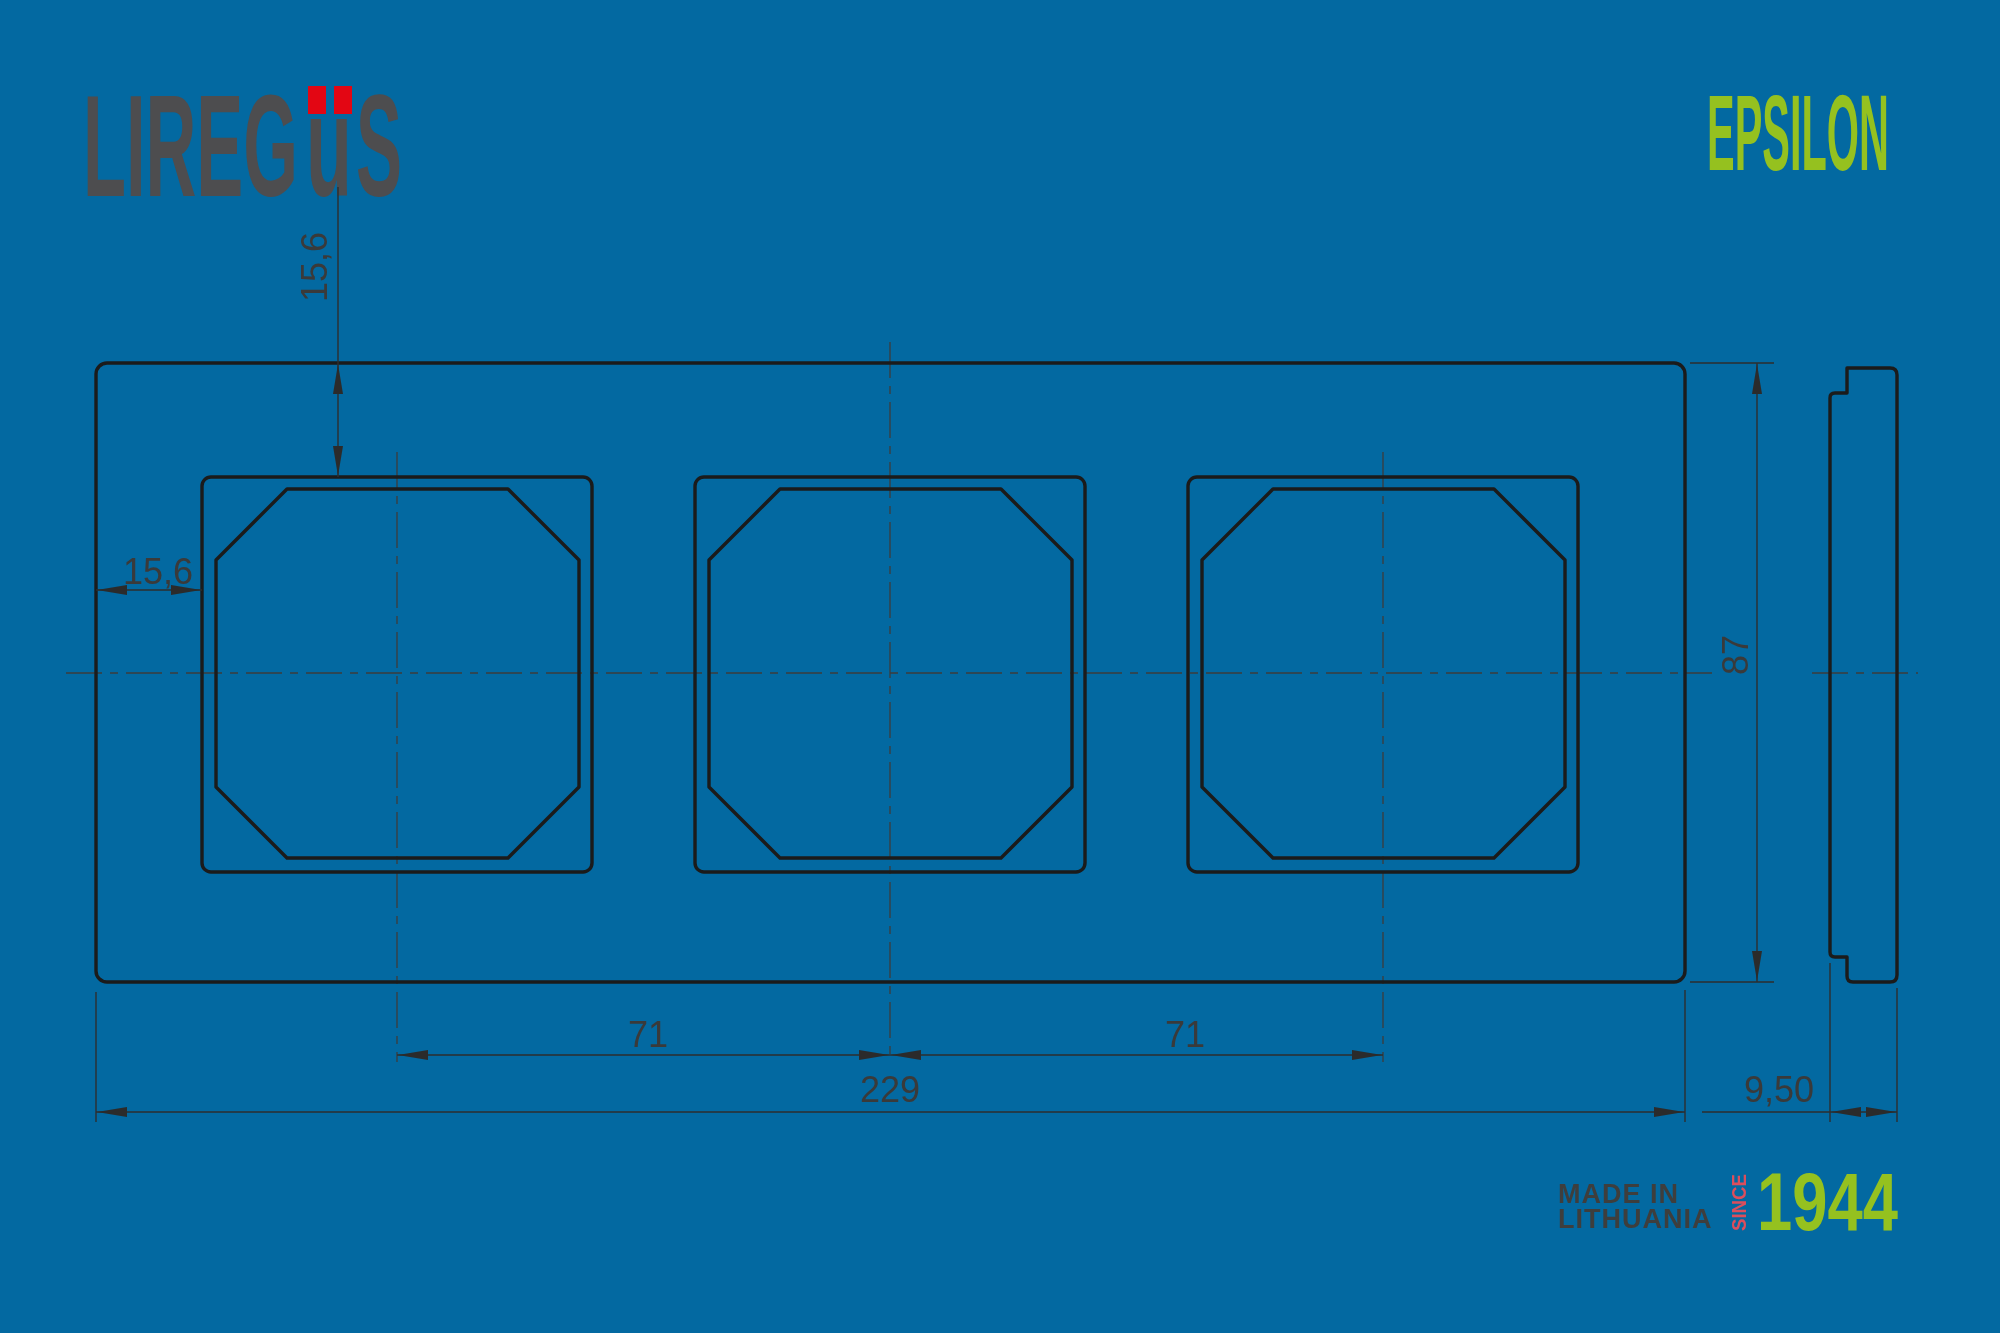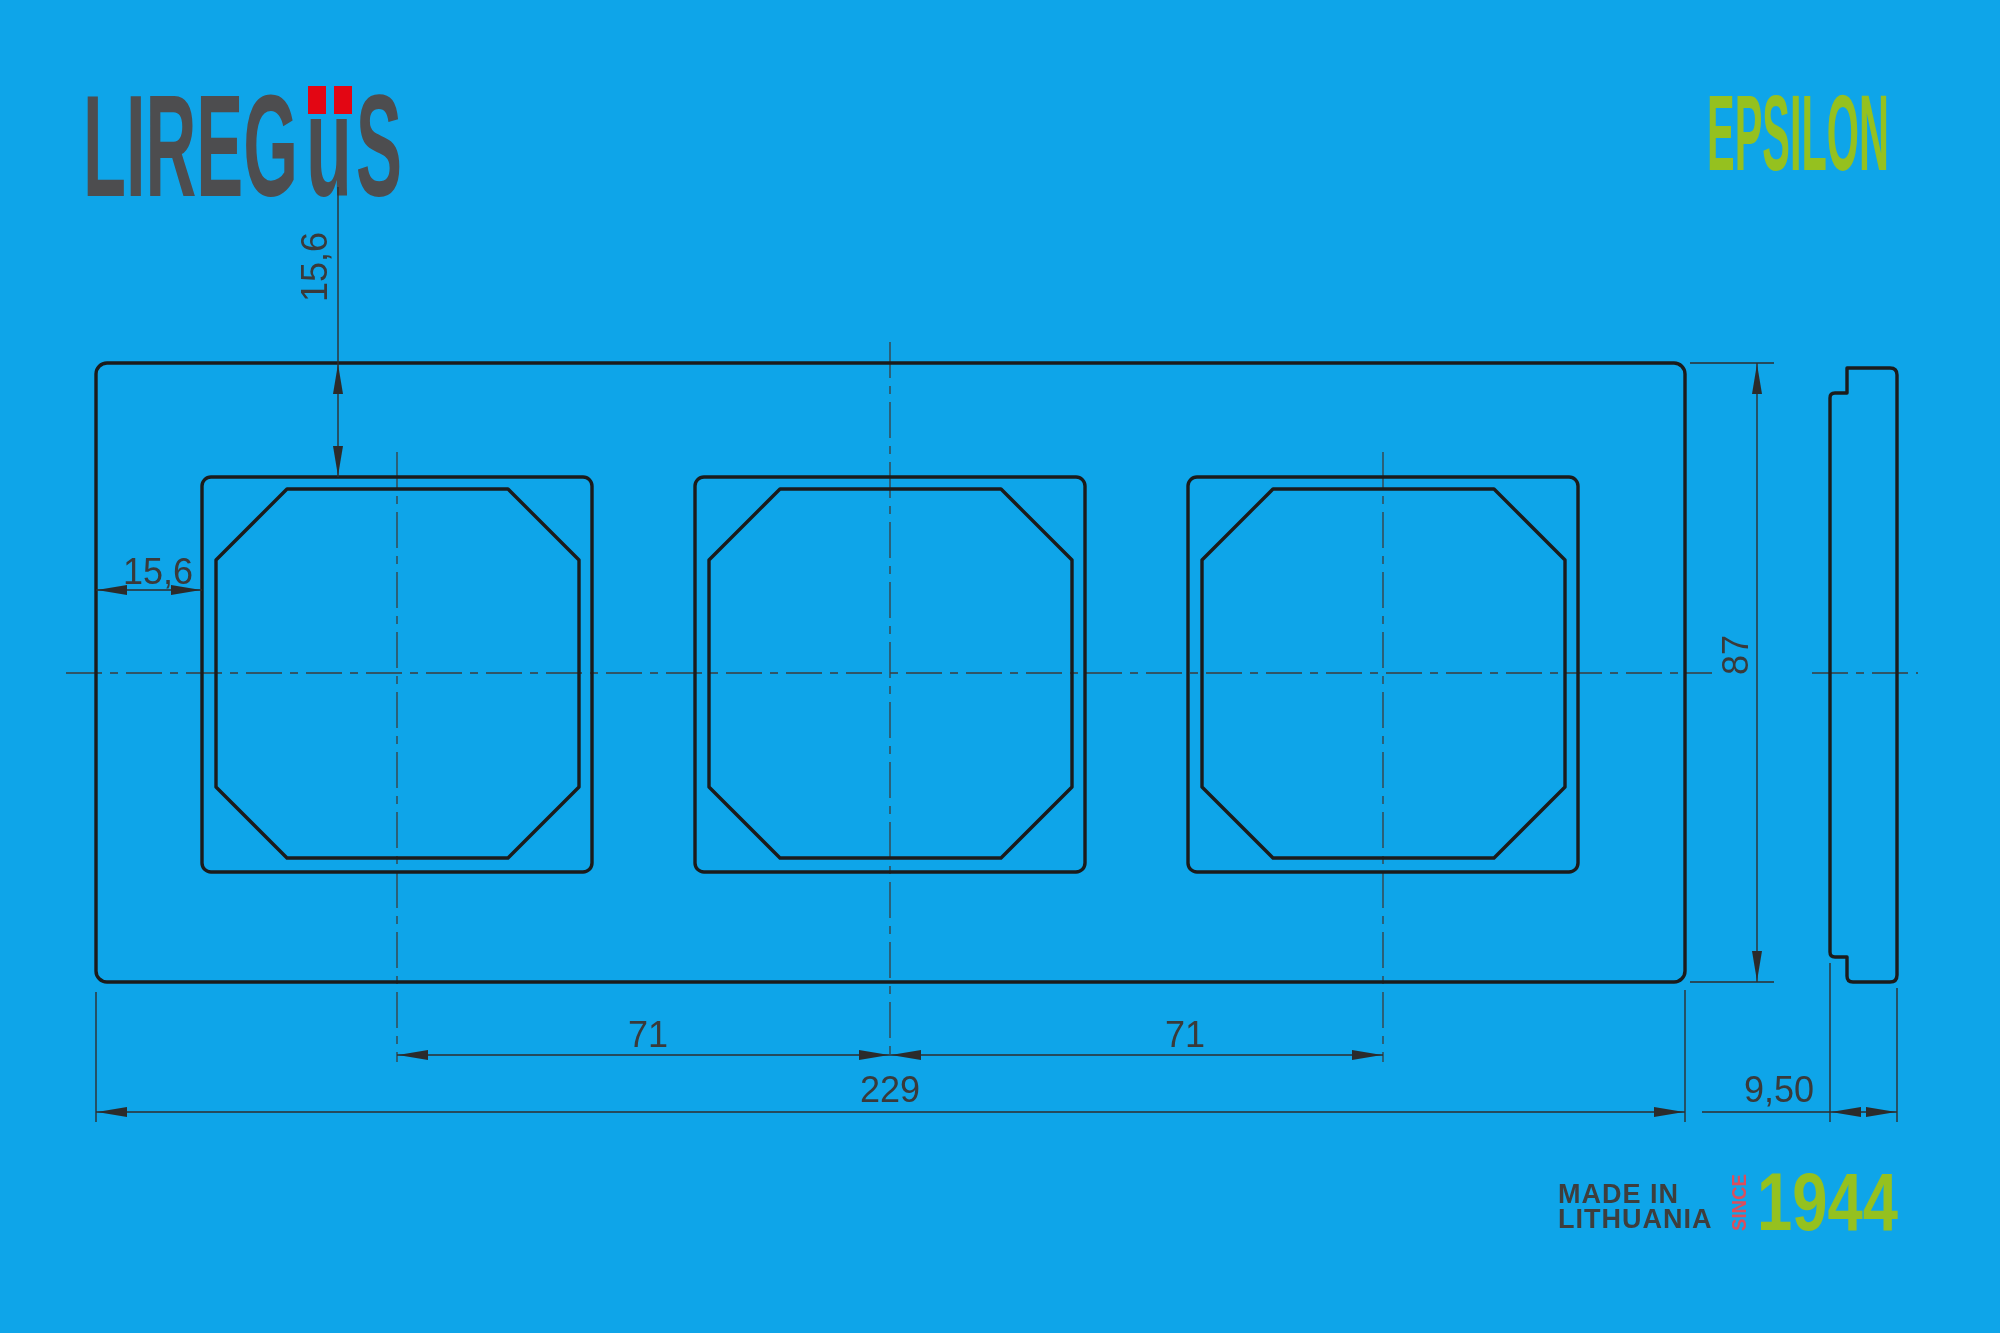--- a/index.html
+++ b/index.html
@@ -1,17 +1,17 @@
 <!DOCTYPE html>
 <html><head>
 <meta charset="utf-8">
 <style>
   html,body{margin:0;padding:0;background:#ffffff;}
   body{width:2000px;height:1333px;position:relative;font-family:"Liberation Sans",sans-serif;}
-  .sheet{position:absolute;inset:0;background:#0ea5e9;}
+  .sheet{position:absolute;inset:0;background:#0369a1;}
   svg{position:absolute;left:0;top:0;}
   svg text{font-family:"Liberation Sans",sans-serif;}
   .dimtxt{fill:#3a3a3a;font-size:36px;}
 </style>
 </head>
 <body>
 
 <div class="sheet">
 <svg width="2000" height="1333" viewBox="0 0 2000 1333">
 

